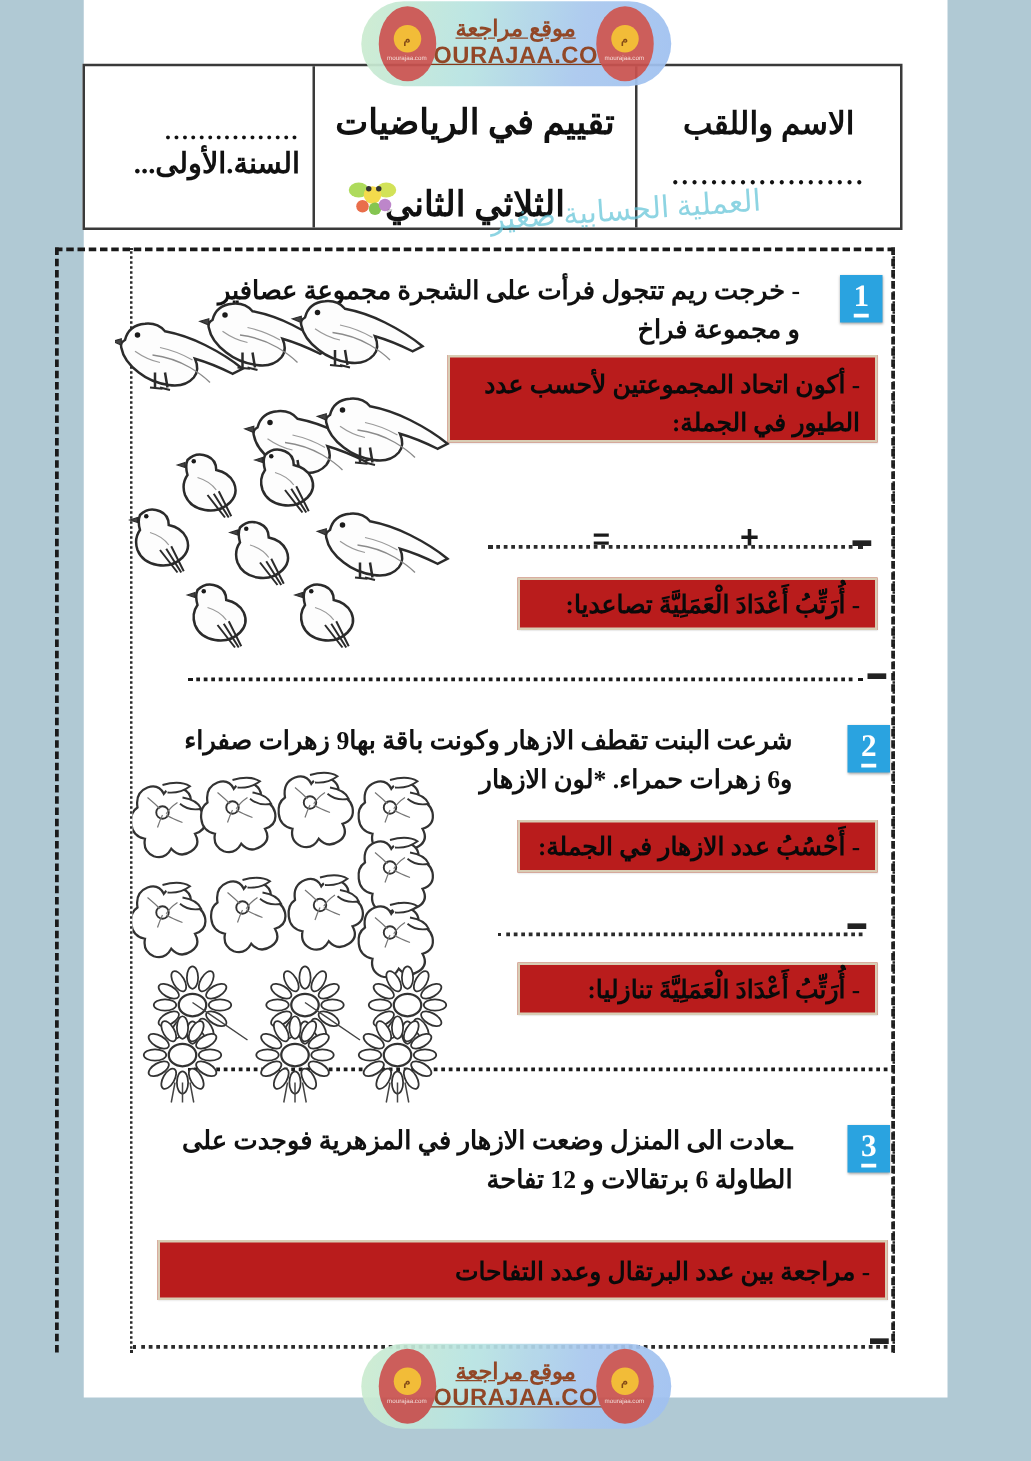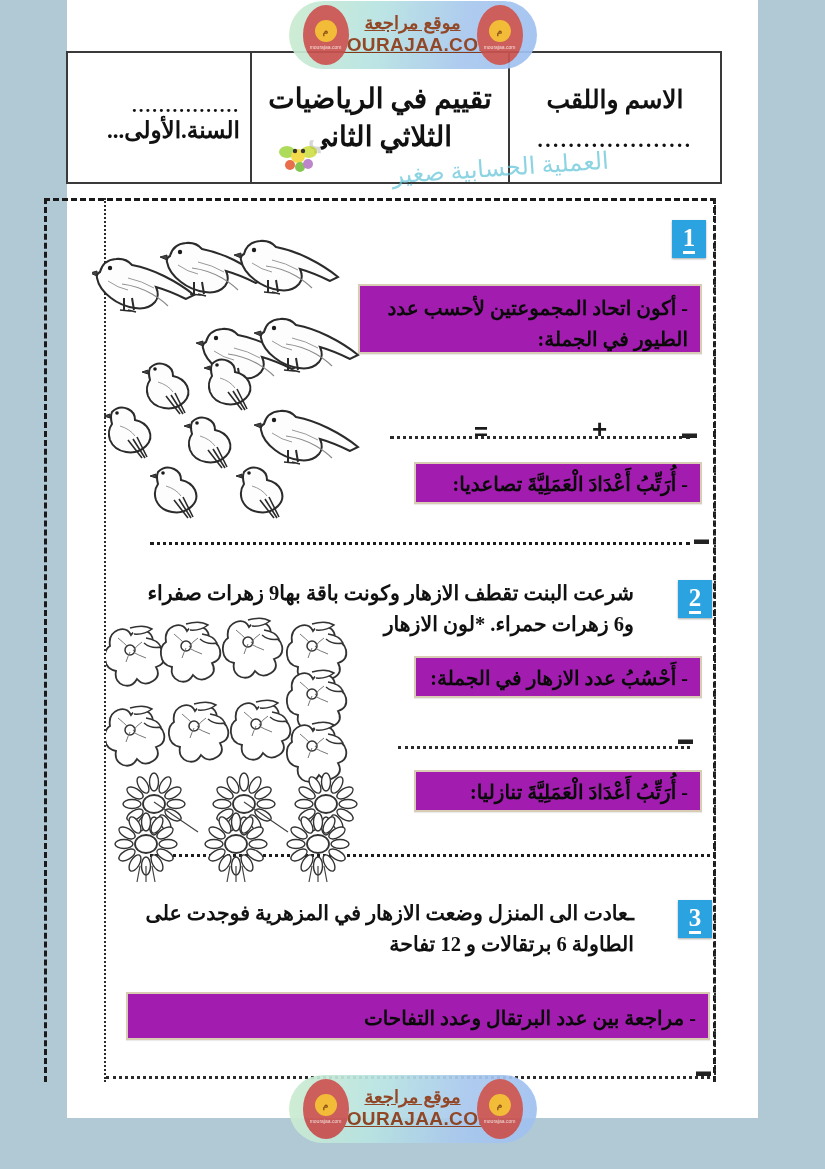--- a/index.html
+++ b/index.html
@@ -48,21 +48,21 @@
     letter-spacing:0px;
     line-height:1.25;
   }
   .h-dots{
     font-size:21px; font-weight:bold; color:#111;
     letter-spacing:2.5px; line-height:1; margin-top:14px;
     word-break:break-all;
   }
   #title-l1,#title-l2{
     font-family:"Liberation Serif", serif;
-    font-weight:bold; font-size:28px; color:#111; line-height:1.35;
+    font-weight:bold; font-size:28px; color:#111; line-height:1.35;margin-top:28px;
   }
   #hcell-school .h-label{font-size:23px;}
   #school-dots{font-size:19px;letter-spacing:2px;margin-top:6px;margin-bottom:2px;}
   #school-year{font-size:23px;}
 
   
   #title-clip{
     position:absolute; left:18px; bottom:2px; width:56px;height:46px;
     opacity:.92;
   }
@@ -111,21 +111,21 @@
     font-weight:bold;
     font-size:20.5px;
     color:#111;
     line-height:1.5;
     text-align:right;
     direction:rtl;
   }
   .task-box{
     box-sizing:border-box;
     border:2px solid #d8cdb4;
-    background:#a21caf;
+    background:#b91c1c;
     font-family:"Liberation Serif", serif;
     font-weight:bold;
     font-size:20px;
     color:#0a0a0a;
     line-height:1.55;
     text-align:right;
     direction:rtl;
     padding:7px 12px 9px 12px;
     box-shadow:0 1px 1px rgba(0,0,0,.08);
   }
@@ -245,20 +245,24 @@
   <div id="ex-frame"></div>
   <div id="ex-inner-left"></div>
   <div id="ex-inner-right"></div>
 
   <div class="ex" id="ex1" style="left:44px;top:204px;width:672px;height:350px;">
 
     <div class="badge" style="left:628px;top:16px;">
       <span>1</span>
     </div>
 
+    <div class="prompt" style="position:absolute;right:76px;top:14px;width:470px;">
+      <div>- خرجت ريم تتجول فرأت على الشجرة مجموعة  عصافير</div>
+      <div>و مجموعة فراخ</div>
+    </div>
 
     <div class="task-box" style="position:absolute;left:314px;top:80px;width:344px;height:70px;">
       <div>- أكون اتحاد المجموعتين لأحسب عدد</div>
       <div>الطيور في الجملة:</div>
     </div>
 
     <div class="dotline" style="left:346px;top:232px;width:300px;"></div>
     <div class="op-sign" style="left:430px;top:214px;font-size:24px;">=</div>
     <div class="op-sign" style="left:548px;top:210px;font-size:26px;">+</div>
     <div class="tick" style="left:638px;top:220px;">▬</div>

